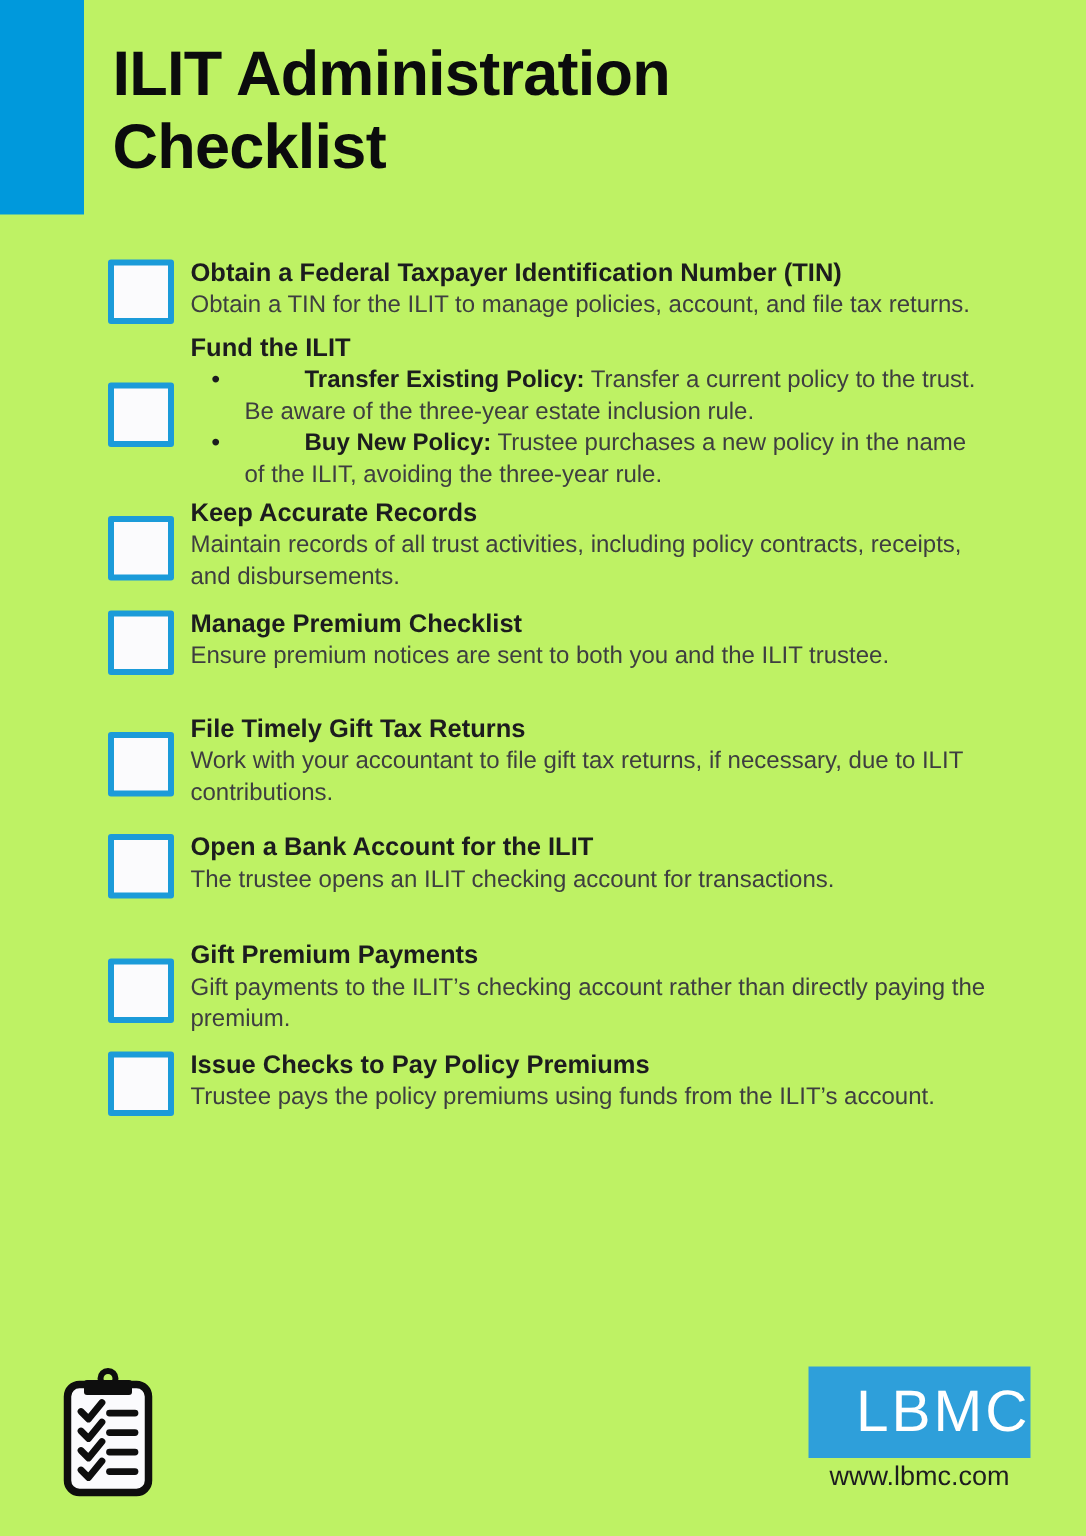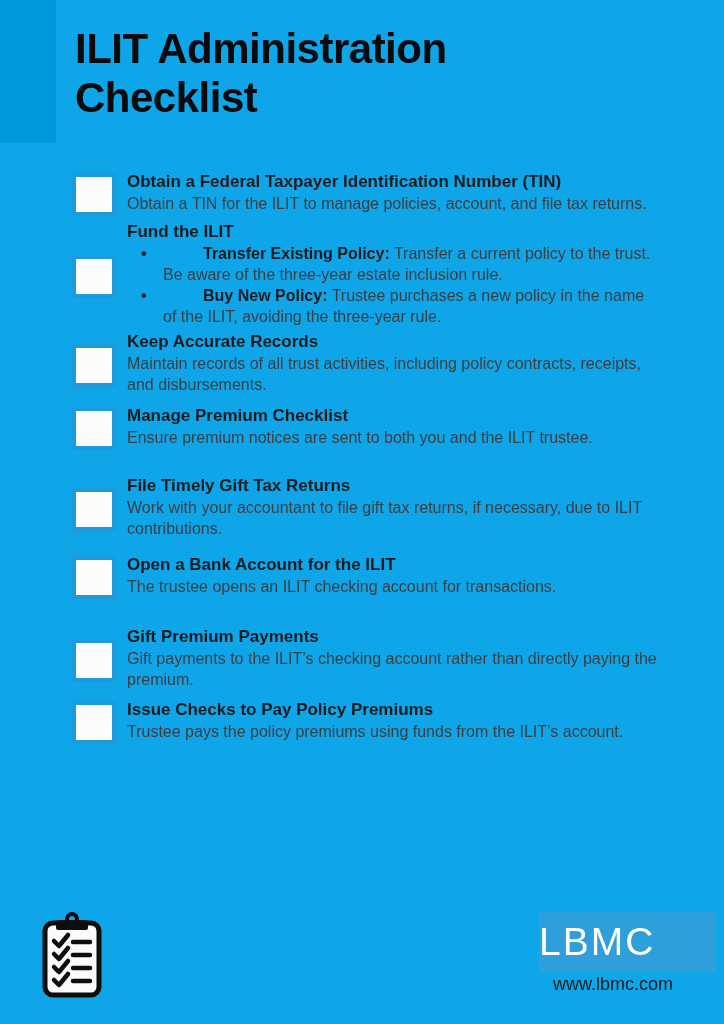--- a/index.html
+++ b/index.html
@@ -4,21 +4,21 @@
 <style>
   html, body { margin: 0; padding: 0; }
   body {
     width: 724px; height: 1024px;
     background: #e9e9ec;
     font-family: "Liberation Sans", sans-serif;
   }
   .page {
     position: relative;
     width: 724px; height: 1024px;
-    background: #0ea5e9;
+    background: #bef264;
     overflow: hidden;
   }
   .accent-bar {
     position: absolute;
     left: 0; top: 0;
     width: 56px; height: 143px;
     background: #0099dc;
   }
   .page-title {
     position: absolute;
@@ -89,25 +89,25 @@
     color: #1c1c1e;
   }
   ul.bullets .b-label { font-weight: 700; color: #1c1c1e; margin-left: 40px; }
   .footer-icon {
     position: absolute;
     left: 41px; top: 911px;
   }
   .logo-box {
     position: absolute;
     left: 539px; top: 911px;
-    width: 177px; height: 61px;
+    width: 148px; height: 61px;
     background: #2e9fda;
     display: flex;
     align-items: center;
-    justify-content: flex-start;
+    justify-content: flex-end;
   }
   .logo-text {
     color: #ffffff;
     font-size: 39px;
     font-weight: 400;
     letter-spacing: 2px;
   }
   .logo-url {
     position: absolute;
     left: 539px; top: 974px;

